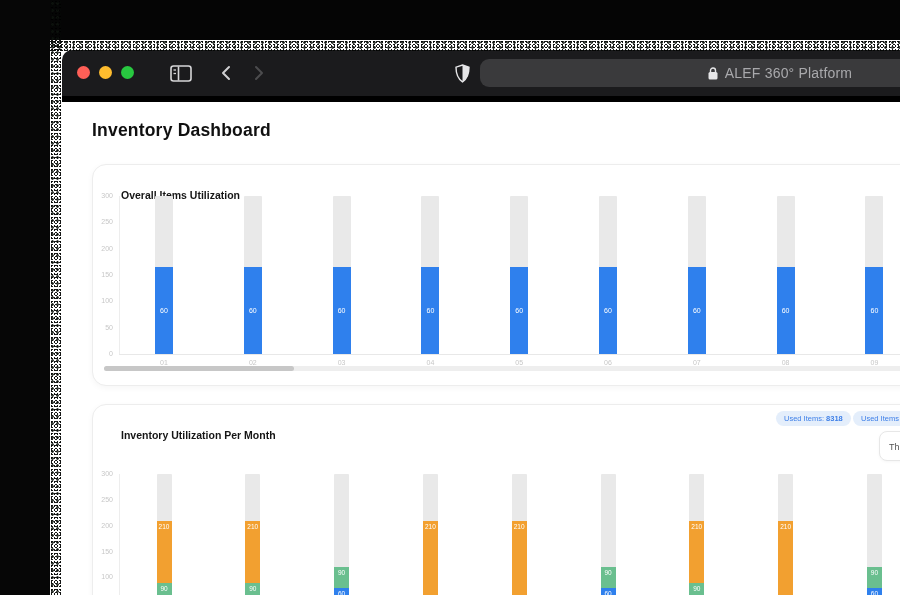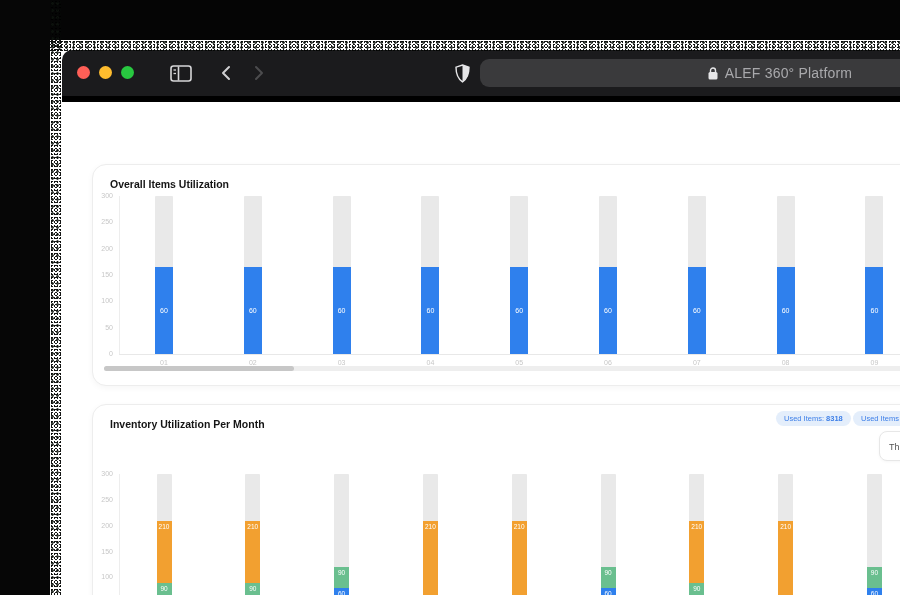--- a/index.html
+++ b/index.html
@@ -36,21 +36,21 @@
   .address-bar span{color:#a9a9ac;font-size:14px;letter-spacing:.2px;}
   .black-strip{height:6px;background:#000;}
   .page{position:relative;background:#fff;height:493px;}
   h1{position:absolute;left:30px;top:18px;margin:0;font-size:17.5px;font-weight:800;color:#101010;letter-spacing:.2px;}
 
   
   .card{position:absolute;left:30px;width:866px;background:#fff;border:1px solid #ededed;
     border-radius:14px;box-shadow:0 2px 6px rgba(0,0,0,.04);}
   .card1{top:62px;height:220px;}
   .card2{top:302px;height:290px;}
-  .card h2{position:absolute;left:13px;top:9px;margin:4px;font-size:10.5px;font-weight:700;color:#151515;}
+  .card h2{position:absolute;left:13px;top:9px;margin:15px;font-size:10.5px;font-weight:700;color:#151515;}
   .plot{position:absolute;inset:0;overflow:visible;}
 
   .ytick{position:absolute;font-size:7px;color:#c7c7c7;text-align:right;width:20px;}
   .xtick{position:absolute;font-size:7px;color:#c7c7c7;text-align:center;width:40px;}
   .vline{position:absolute;width:1px;background:#ededed;}
   .hline{position:absolute;height:1px;right:6px;background:#e8e8e8;}
   .track{position:absolute;background:#e9e9e9;border-radius:1px;}
   .fill{position:absolute;left:0;bottom:0;width:100%;display:flex;align-items:center;justify-content:center;}
   .blab{color:#fff;font-size:7px;}
   .seg{position:absolute;text-align:center;}
@@ -110,20 +110,21 @@
       <svg width="10" height="13" viewBox="0 0 10 13" fill="none">
         <rect x="0.5" y="5" width="9" height="7.5" rx="1.5" fill="#e6e6e8"></rect>
         <path d="M2.5 5 V3.5 a2.5 2.5 0 0 1 5 0 V5" stroke="#e6e6e8" stroke-width="1.4" fill="none"></path>
       </svg>
       <span>ALEF 360° Platform</span>
     </div>
   </div>
   <div class="black-strip"></div>
 
   <div class="page">
+    <h1>Inventory Dashboard</h1>
 
     <section class="card card1">
       <h2>Overall Items Utilization</h2>
       <div class="plot" id="plot1">
           <div class="ytick" style="top: 185px; left: 0px;">0</div>
           <div class="ytick" style="top: 158.667px; left: 0px;">50</div>
           <div class="ytick" style="top: 132.333px; left: 0px;">100</div>
           <div class="ytick" style="top: 106px; left: 0px;">150</div>
           <div class="ytick" style="top: 79.6667px; left: 0px;">200</div>
           <div class="ytick" style="top: 53.3333px; left: 0px;">250</div>

